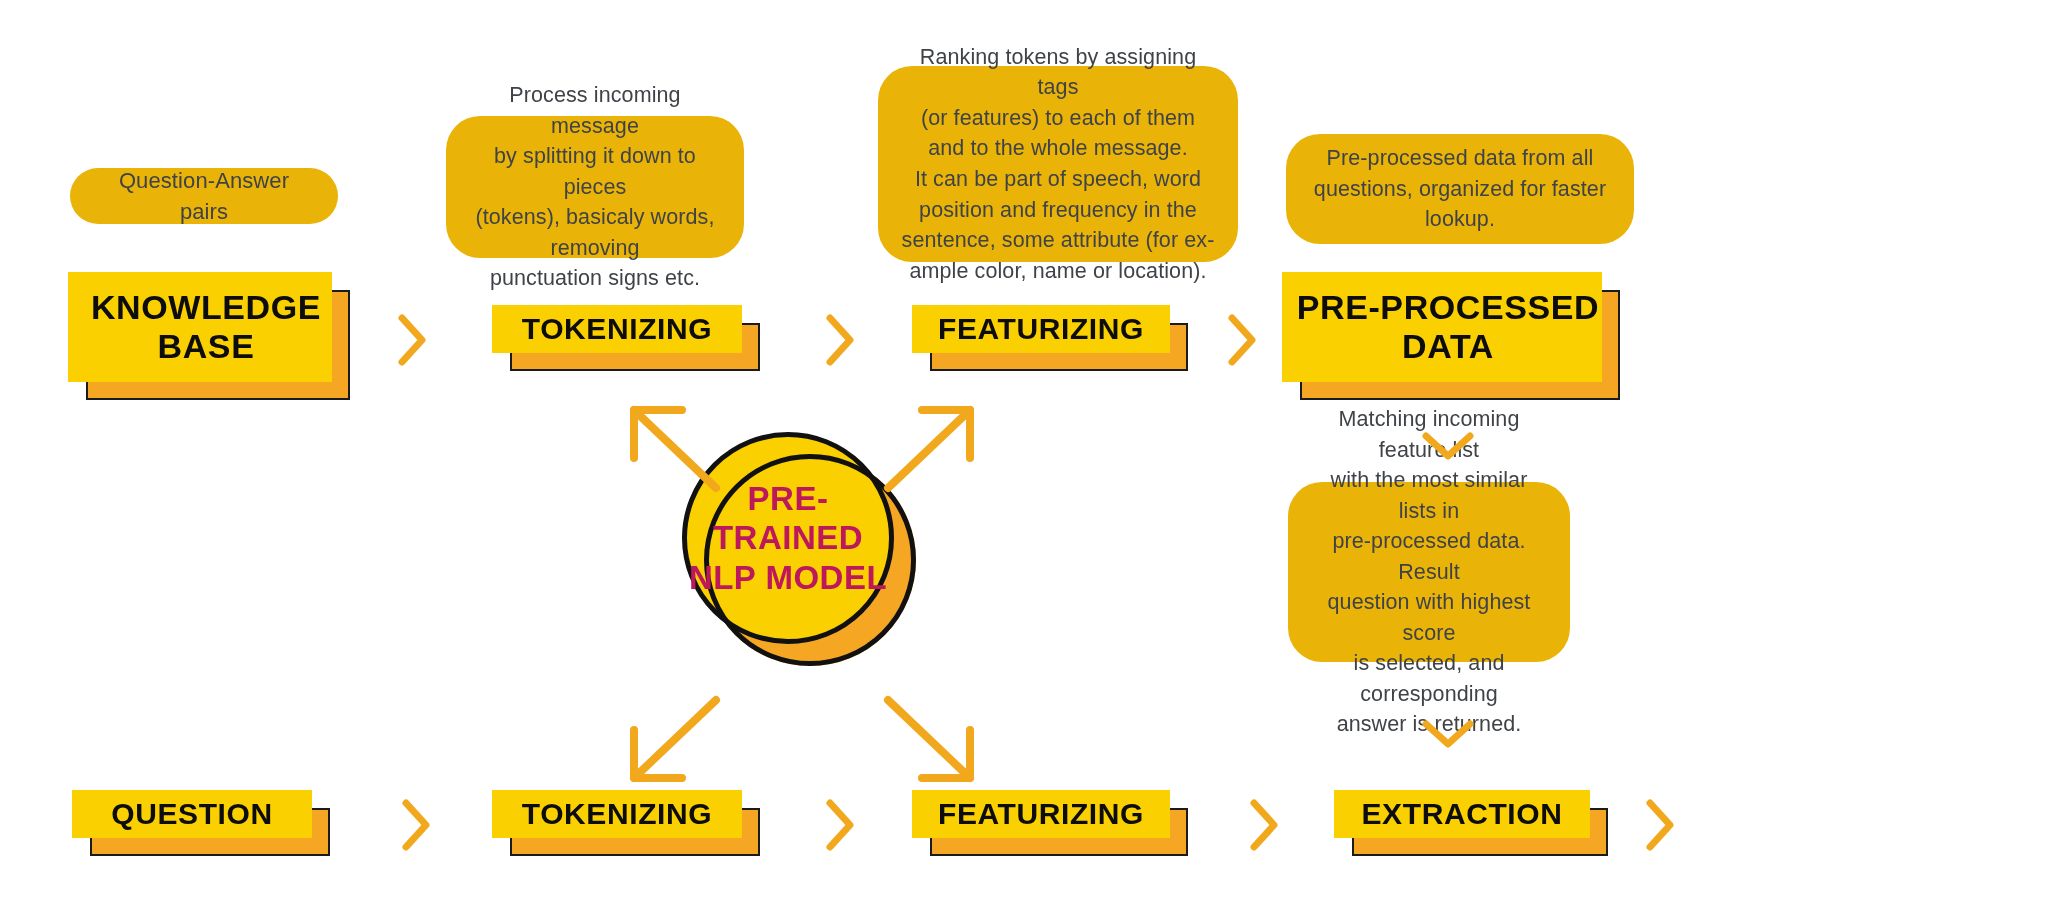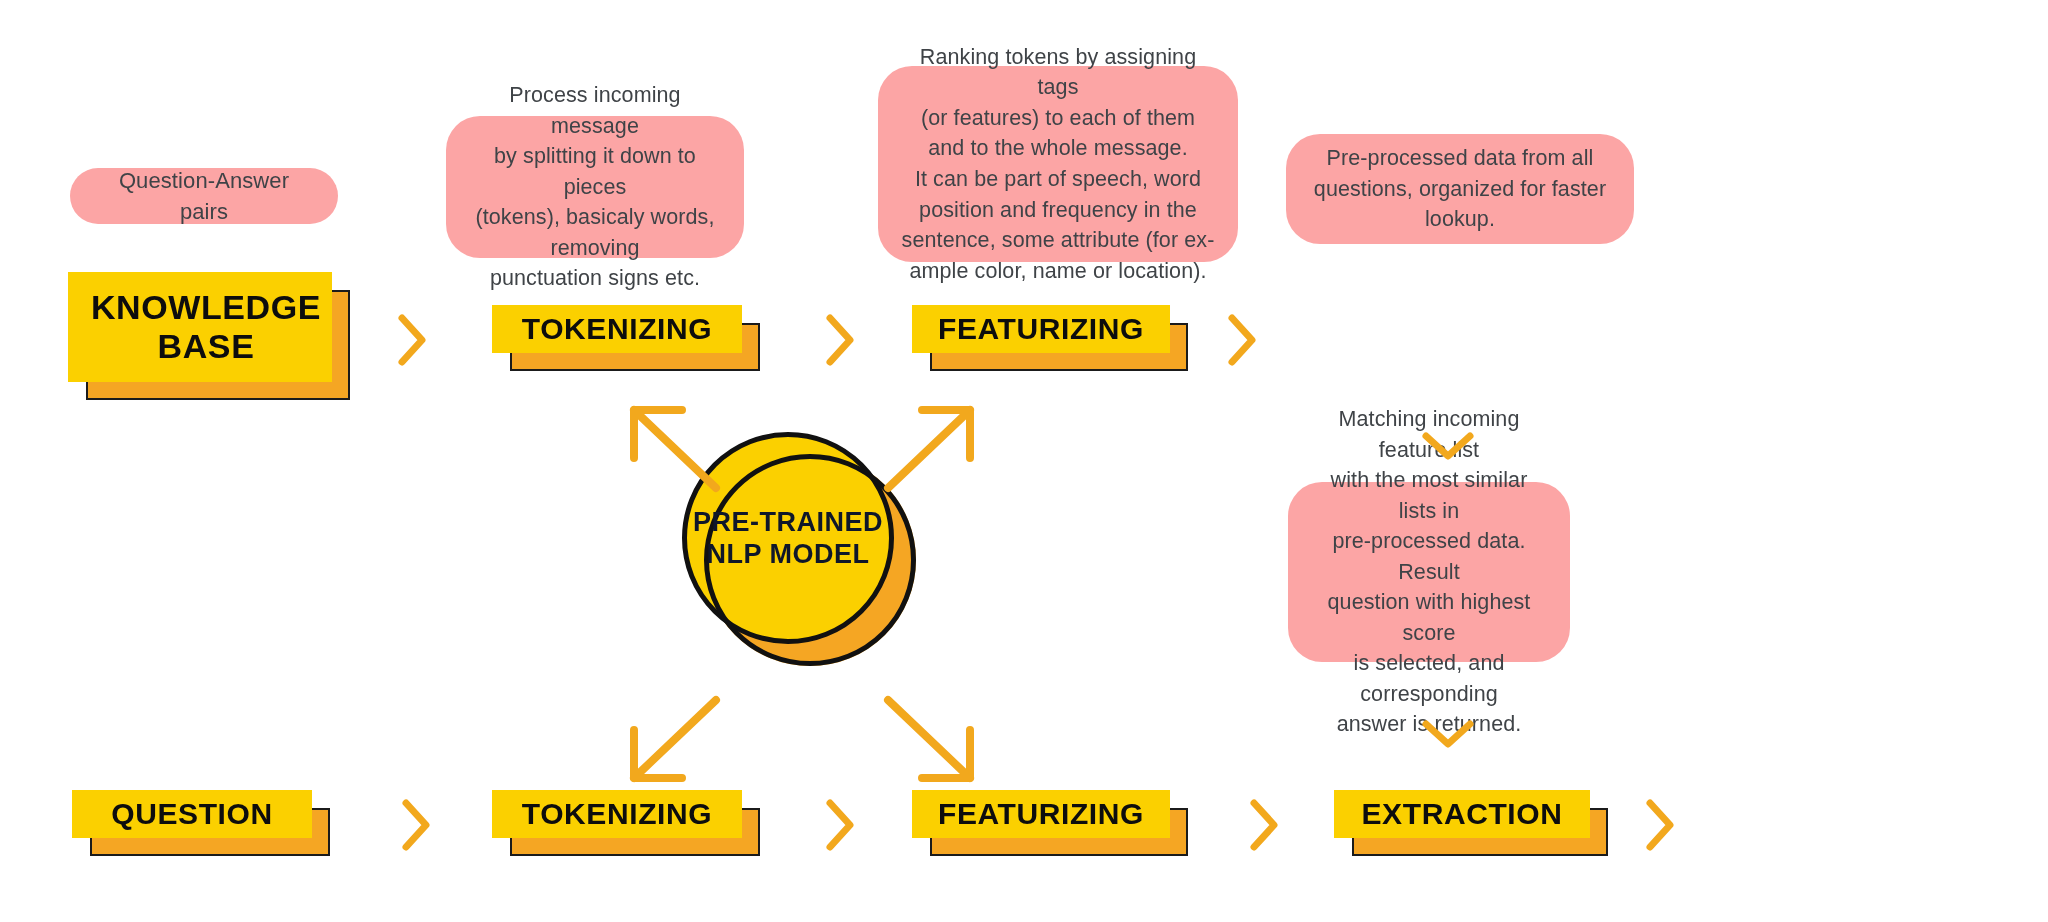--- a/index.html
+++ b/index.html
@@ -7,21 +7,21 @@
     width: 2048px; height: 922px;
     background: #ffffff;
     font-family: "Liberation Sans", sans-serif;
     overflow: hidden;
   }
   #stage { position: relative; width: 2048px; height: 922px; }
 
   
   .bubble {
     position: absolute;
-    background: #fca5a5;
+    background: #eab308;
     border-radius: 34px;
     display: flex;
     align-items: center;
     justify-content: center;
     text-align: center;
     color: #3f4347;
     font-size: 21.5px;
     line-height: 1.42;
     padding: 14px 22px;
     white-space: pre-line;
@@ -77,21 +77,21 @@
     position: absolute; left: 22px; top: 22px;
     width: 212px; height: 212px; border-radius: 50%;
     border: 5px solid #111;
     pointer-events: none;
   }
   #circle .c-label {
     position: absolute; left: 0; top: 0;
     width: 212px; height: 212px;
     display: flex; align-items: center; justify-content: center;
     text-align: center;
-    font-size: 27px; font-weight: 700; color: #0f172a;
+    font-size: 33px; font-weight: 700; color: #be185d;
     line-height: 1.2; letter-spacing: .5px;
     white-space: pre-line;
     z-index: 4;
   }
 
   .arrow { position: absolute; }
   svg { display: block; overflow: visible; }
 </style>
 </head>
 <body>
@@ -129,20 +129,26 @@
     <div class="face"></div>
     <div class="label">TOKENIZING</div>
   </div>
 
   <div class="node small" style="left:912px; top:305px; width:268px; height:58px;">
     <div class="shadow"></div>
     <div class="face"></div>
     <div class="label">FEATURIZING</div>
   </div>
 
+  <div class="node big" style="left:1282px; top:272px; width:330px; height:120px;">
+    <div class="shadow"></div>
+    <div class="face"></div>
+    <div class="label">PRE-PROCESSED
+DATA</div>
+  </div>
 
 
   <div class="bubble" style="left:1288px; top:482px; width:282px; height:180px;">Matching incoming feature list
 with the most similar lists in
 pre-processed data. Result
 question with highest score
 is selected, and corresponding
 answer is returned.</div>
 
   <div id="circle" style="left:682px; top:432px; width:240px; height:240px;">

